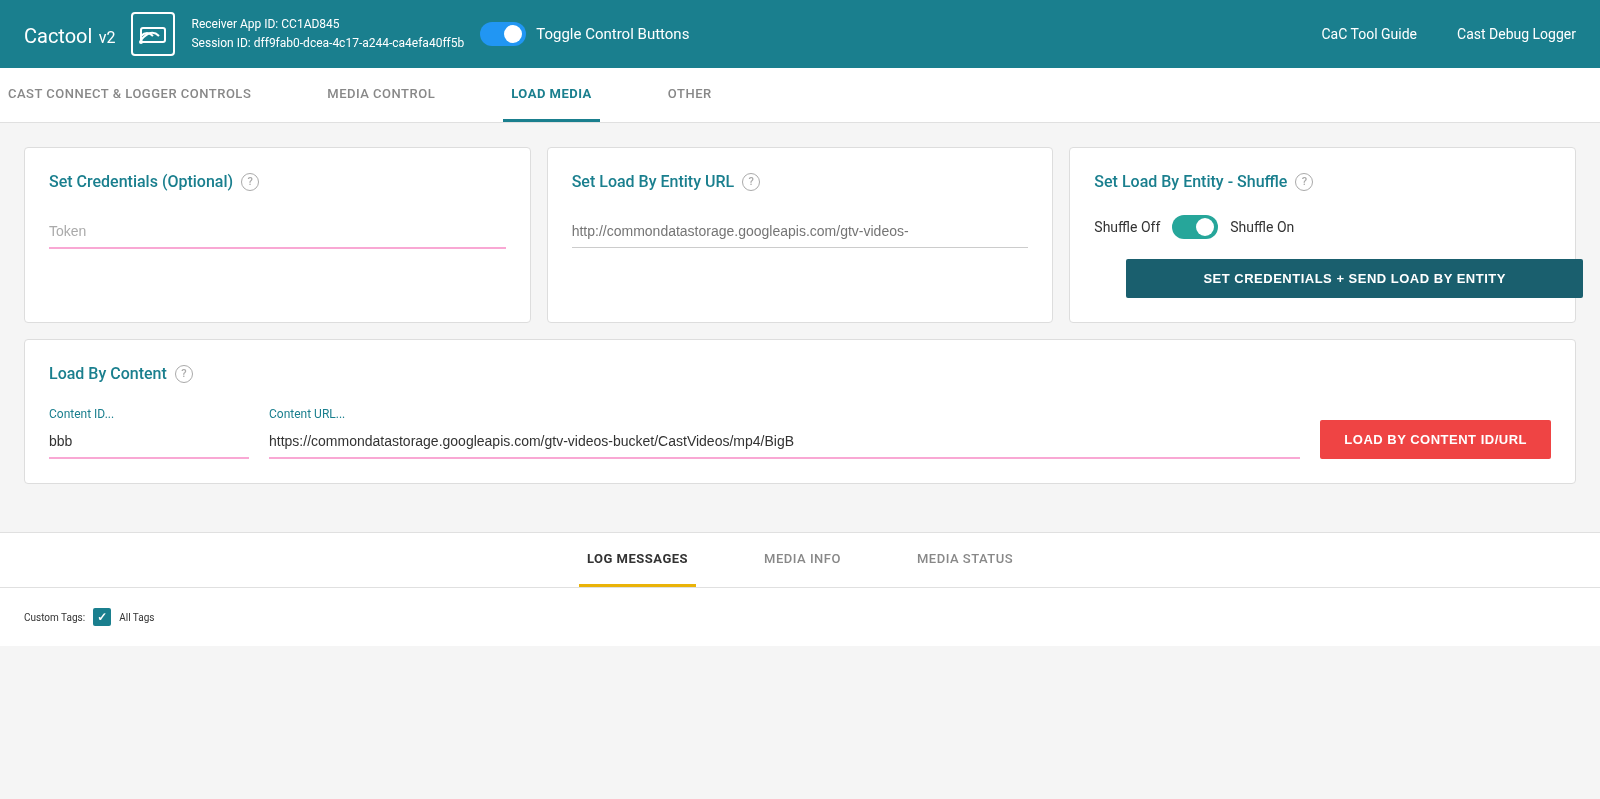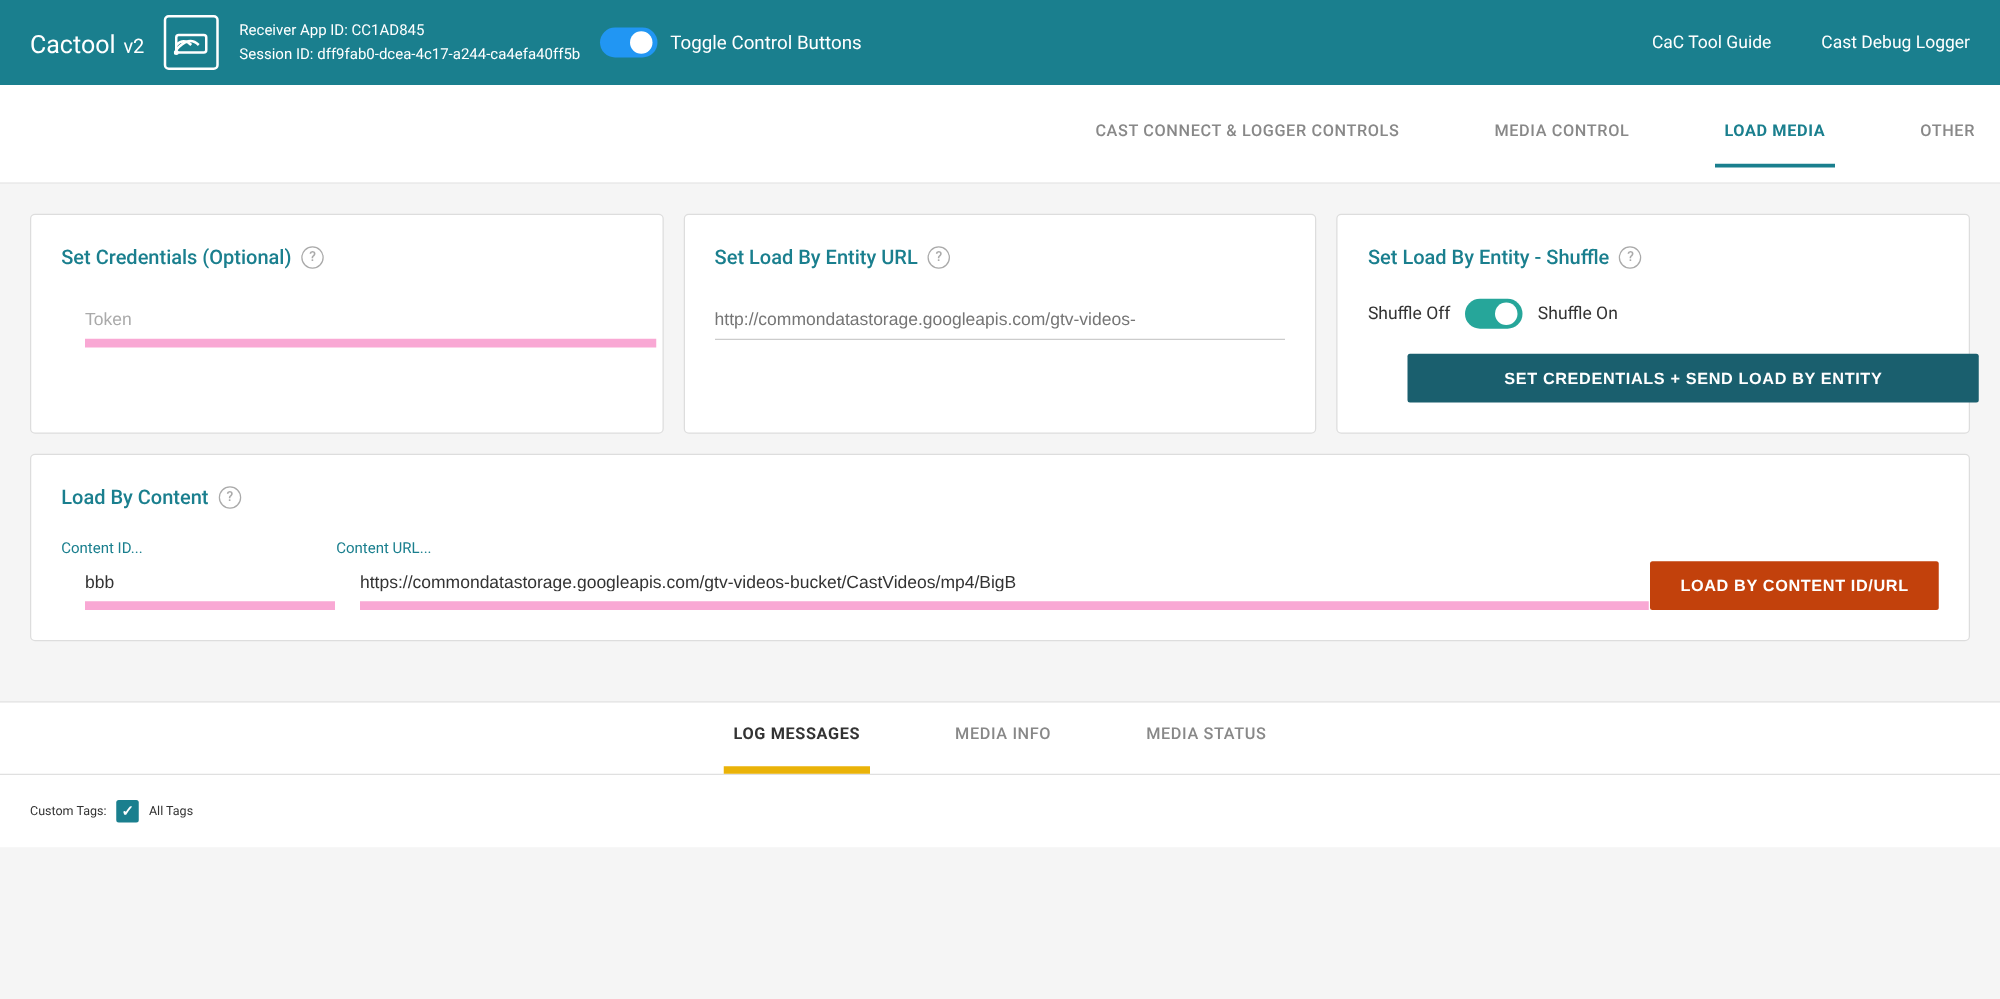--- a/index.html
+++ b/index.html
@@ -82,23 +82,23 @@
       bottom: 3px;
       background-color: white;
       border-radius: 50%;
       transition: .3s;
     }
 
     
     .nav-tabs {
       background: white;
       display: flex;
-      justify-content: flex-end;
+      justify-content: flex-start;
       gap: 60px;
-      padding: 12px;
+      padding: 0;
       border-bottom: 1px solid #e0e0e0;
     }
     .nav-tab {
       padding: 18px 8px;
       font-size: 13px;
       font-weight: 500;
       color: #888;
       cursor: pointer;
       letter-spacing: 0.5px;
       border-bottom: 3px solid transparent;
@@ -154,27 +154,26 @@
       align-items: center;
       justify-content: center;
       font-size: 11px;
       color: #aaa;
       cursor: pointer;
       flex-shrink: 0;
     }
     .input-field {
       width: 100%;
       border: none;
-      border-bottom: 7px solid #f9a8d4;
+      border-bottom: 2px solid #f9a8d4;
       padding: 8px 0;
       font-size: 14px;
       color: #333;
       outline: none;
       background: transparent;
-      margin-left: 19px;
     }
     .input-field::placeholder {
       color: #aaa;
     }
 
     
     .entity-url-input {
       width: 100%;
       border: none;
       border-bottom: 1px solid #ccc;
@@ -223,21 +222,21 @@
       font-size: 13px;
       font-weight: 700;
       letter-spacing: 0.5px;
       cursor: pointer;
       border-radius: 2px;
       text-transform: uppercase;
       width: 100%;
       margin-left: 32px;
     }
     .btn-load {
-      background: #c2410c;
+      background: #ef4444;
       color: white;
       border: none;
       padding: 12px 24px;
       font-size: 13px;
       font-weight: 700;
       letter-spacing: 0.5px;
       cursor: pointer;
       border-radius: 2px;
       text-transform: uppercase;
       white-space: nowrap;
@@ -280,21 +279,21 @@
       font-size: 13px;
       font-weight: 500;
       color: #888;
       cursor: pointer;
       letter-spacing: 0.5px;
       border-bottom: 3px solid transparent;
       text-transform: uppercase;
     }
     .bottom-tab.active {
       color: #333;
-      border-bottom: 6px solid #eab308;
+      border-bottom: 3px solid #eab308;
       font-weight: 700;
     }
     .bottom-content {
       padding: 20px 24px;
     }
     .custom-tags-row {
       display: flex;
       align-items: center;
       gap: 8px;
       font-size: 10px;

